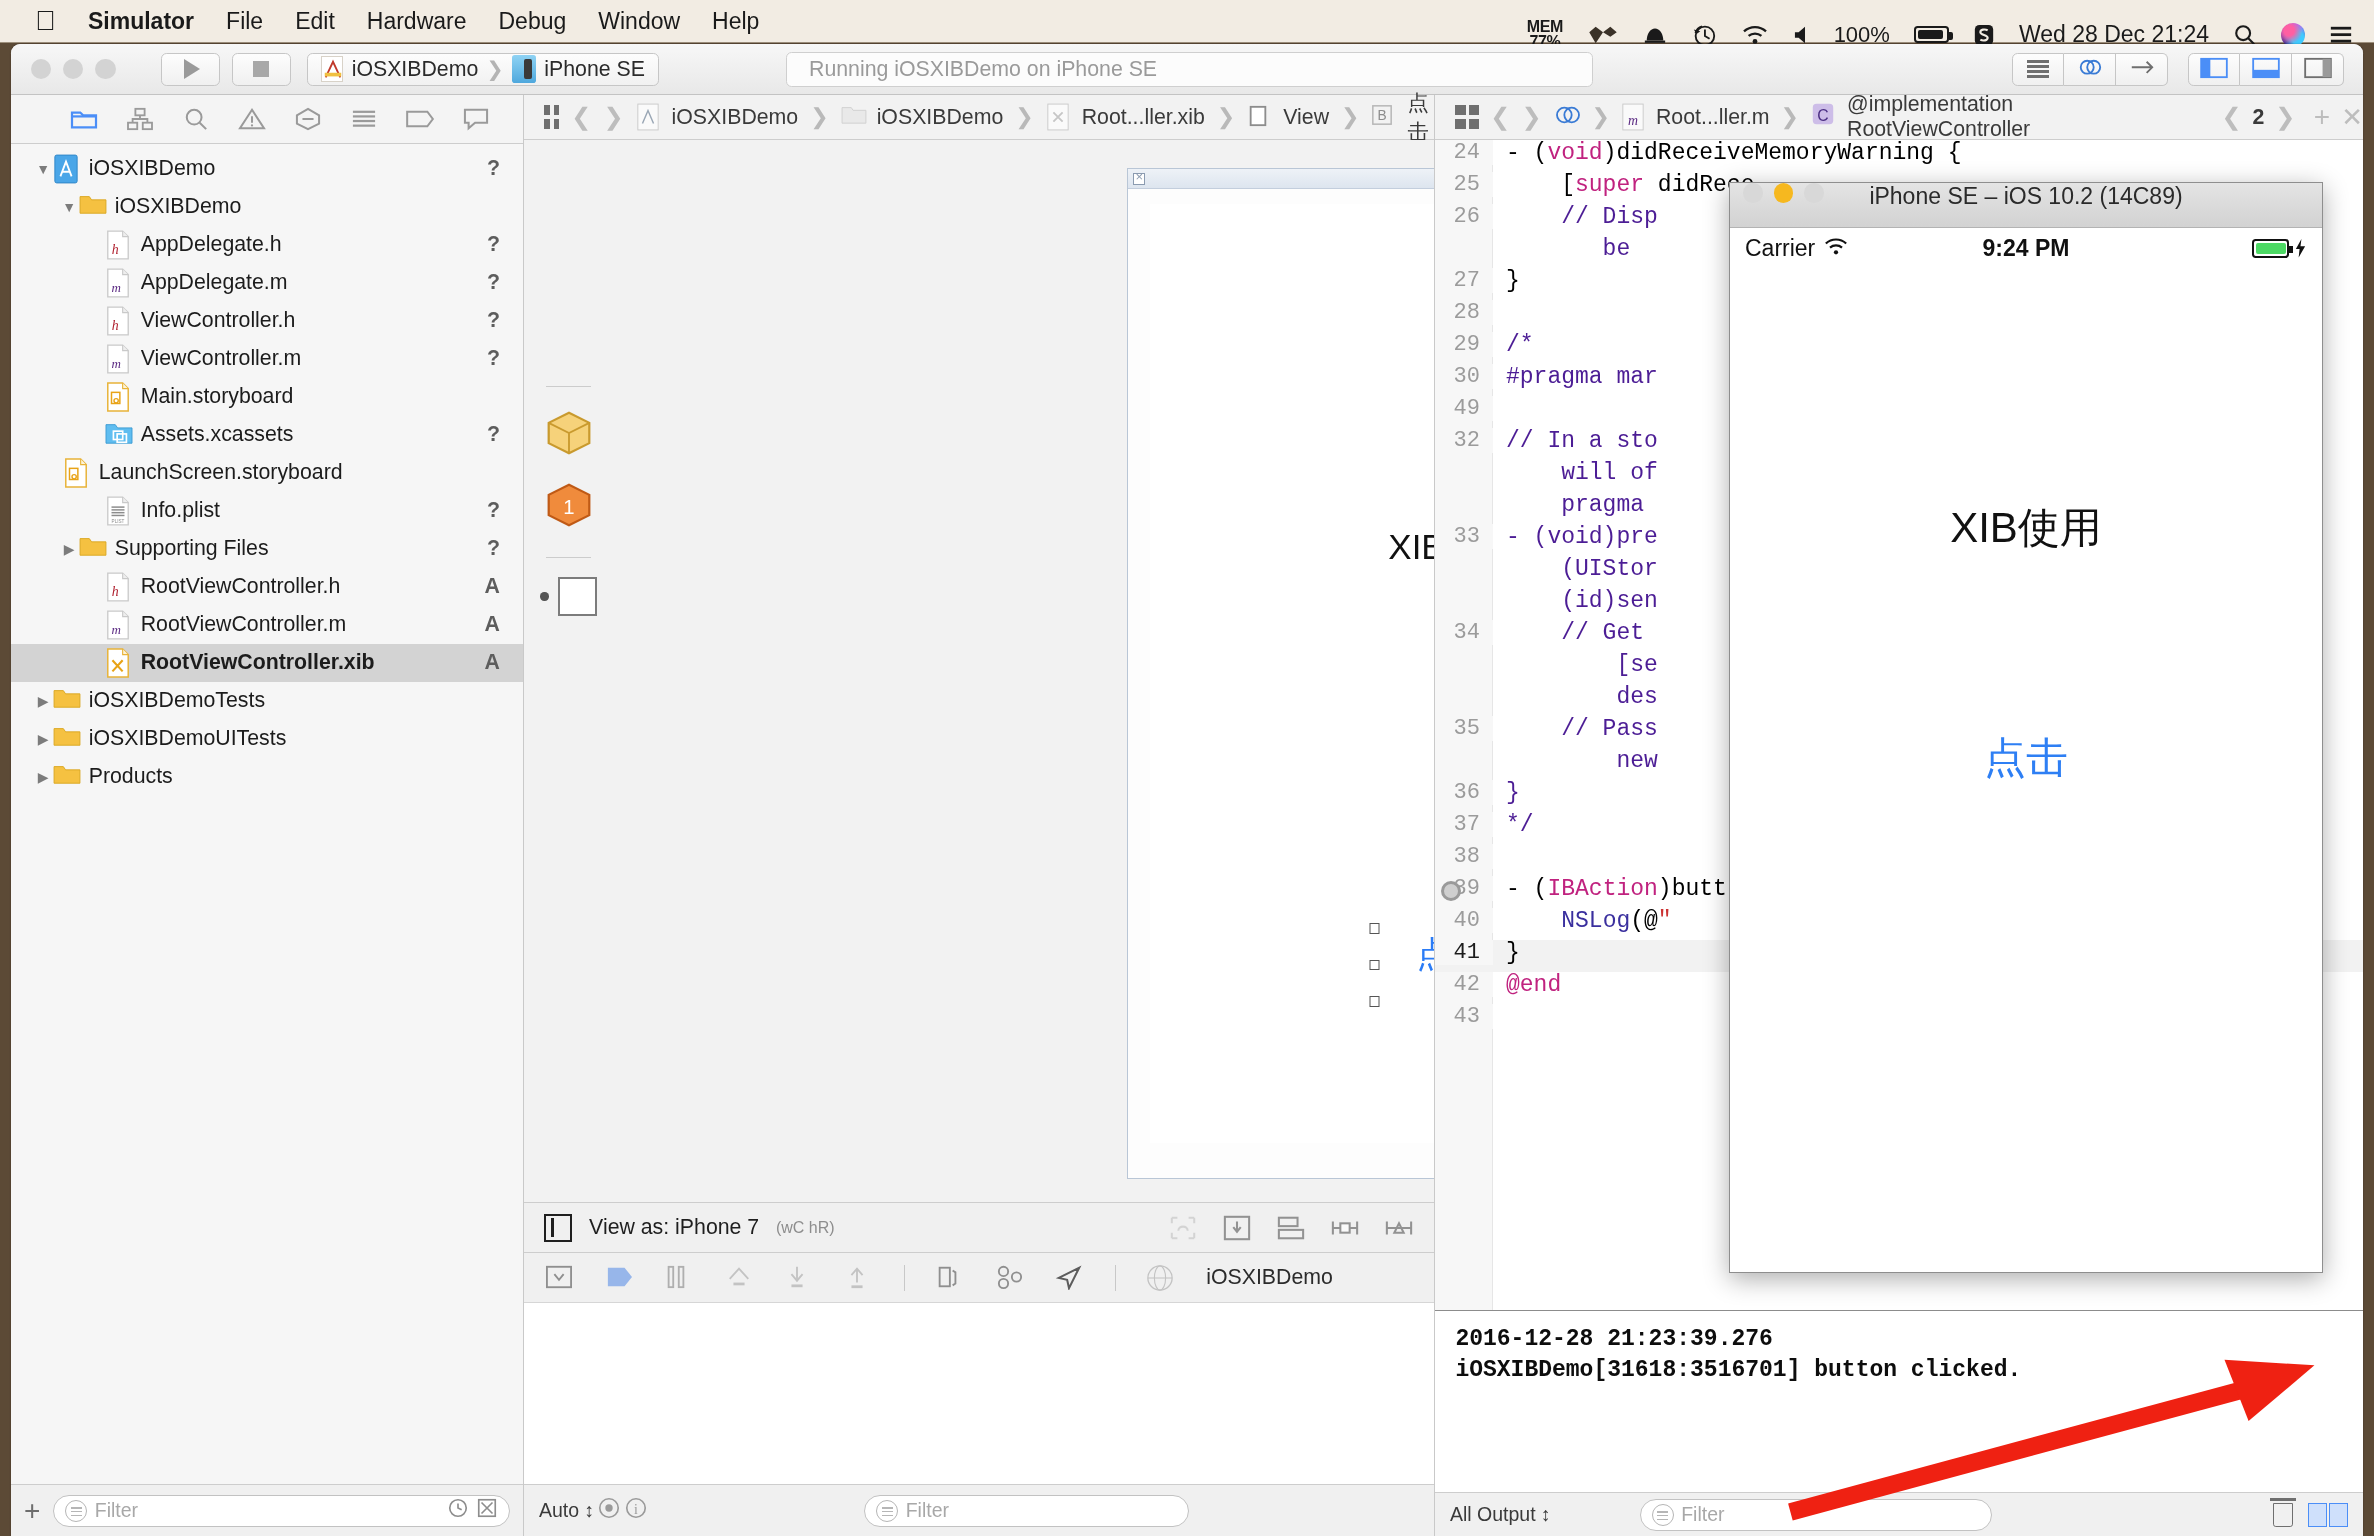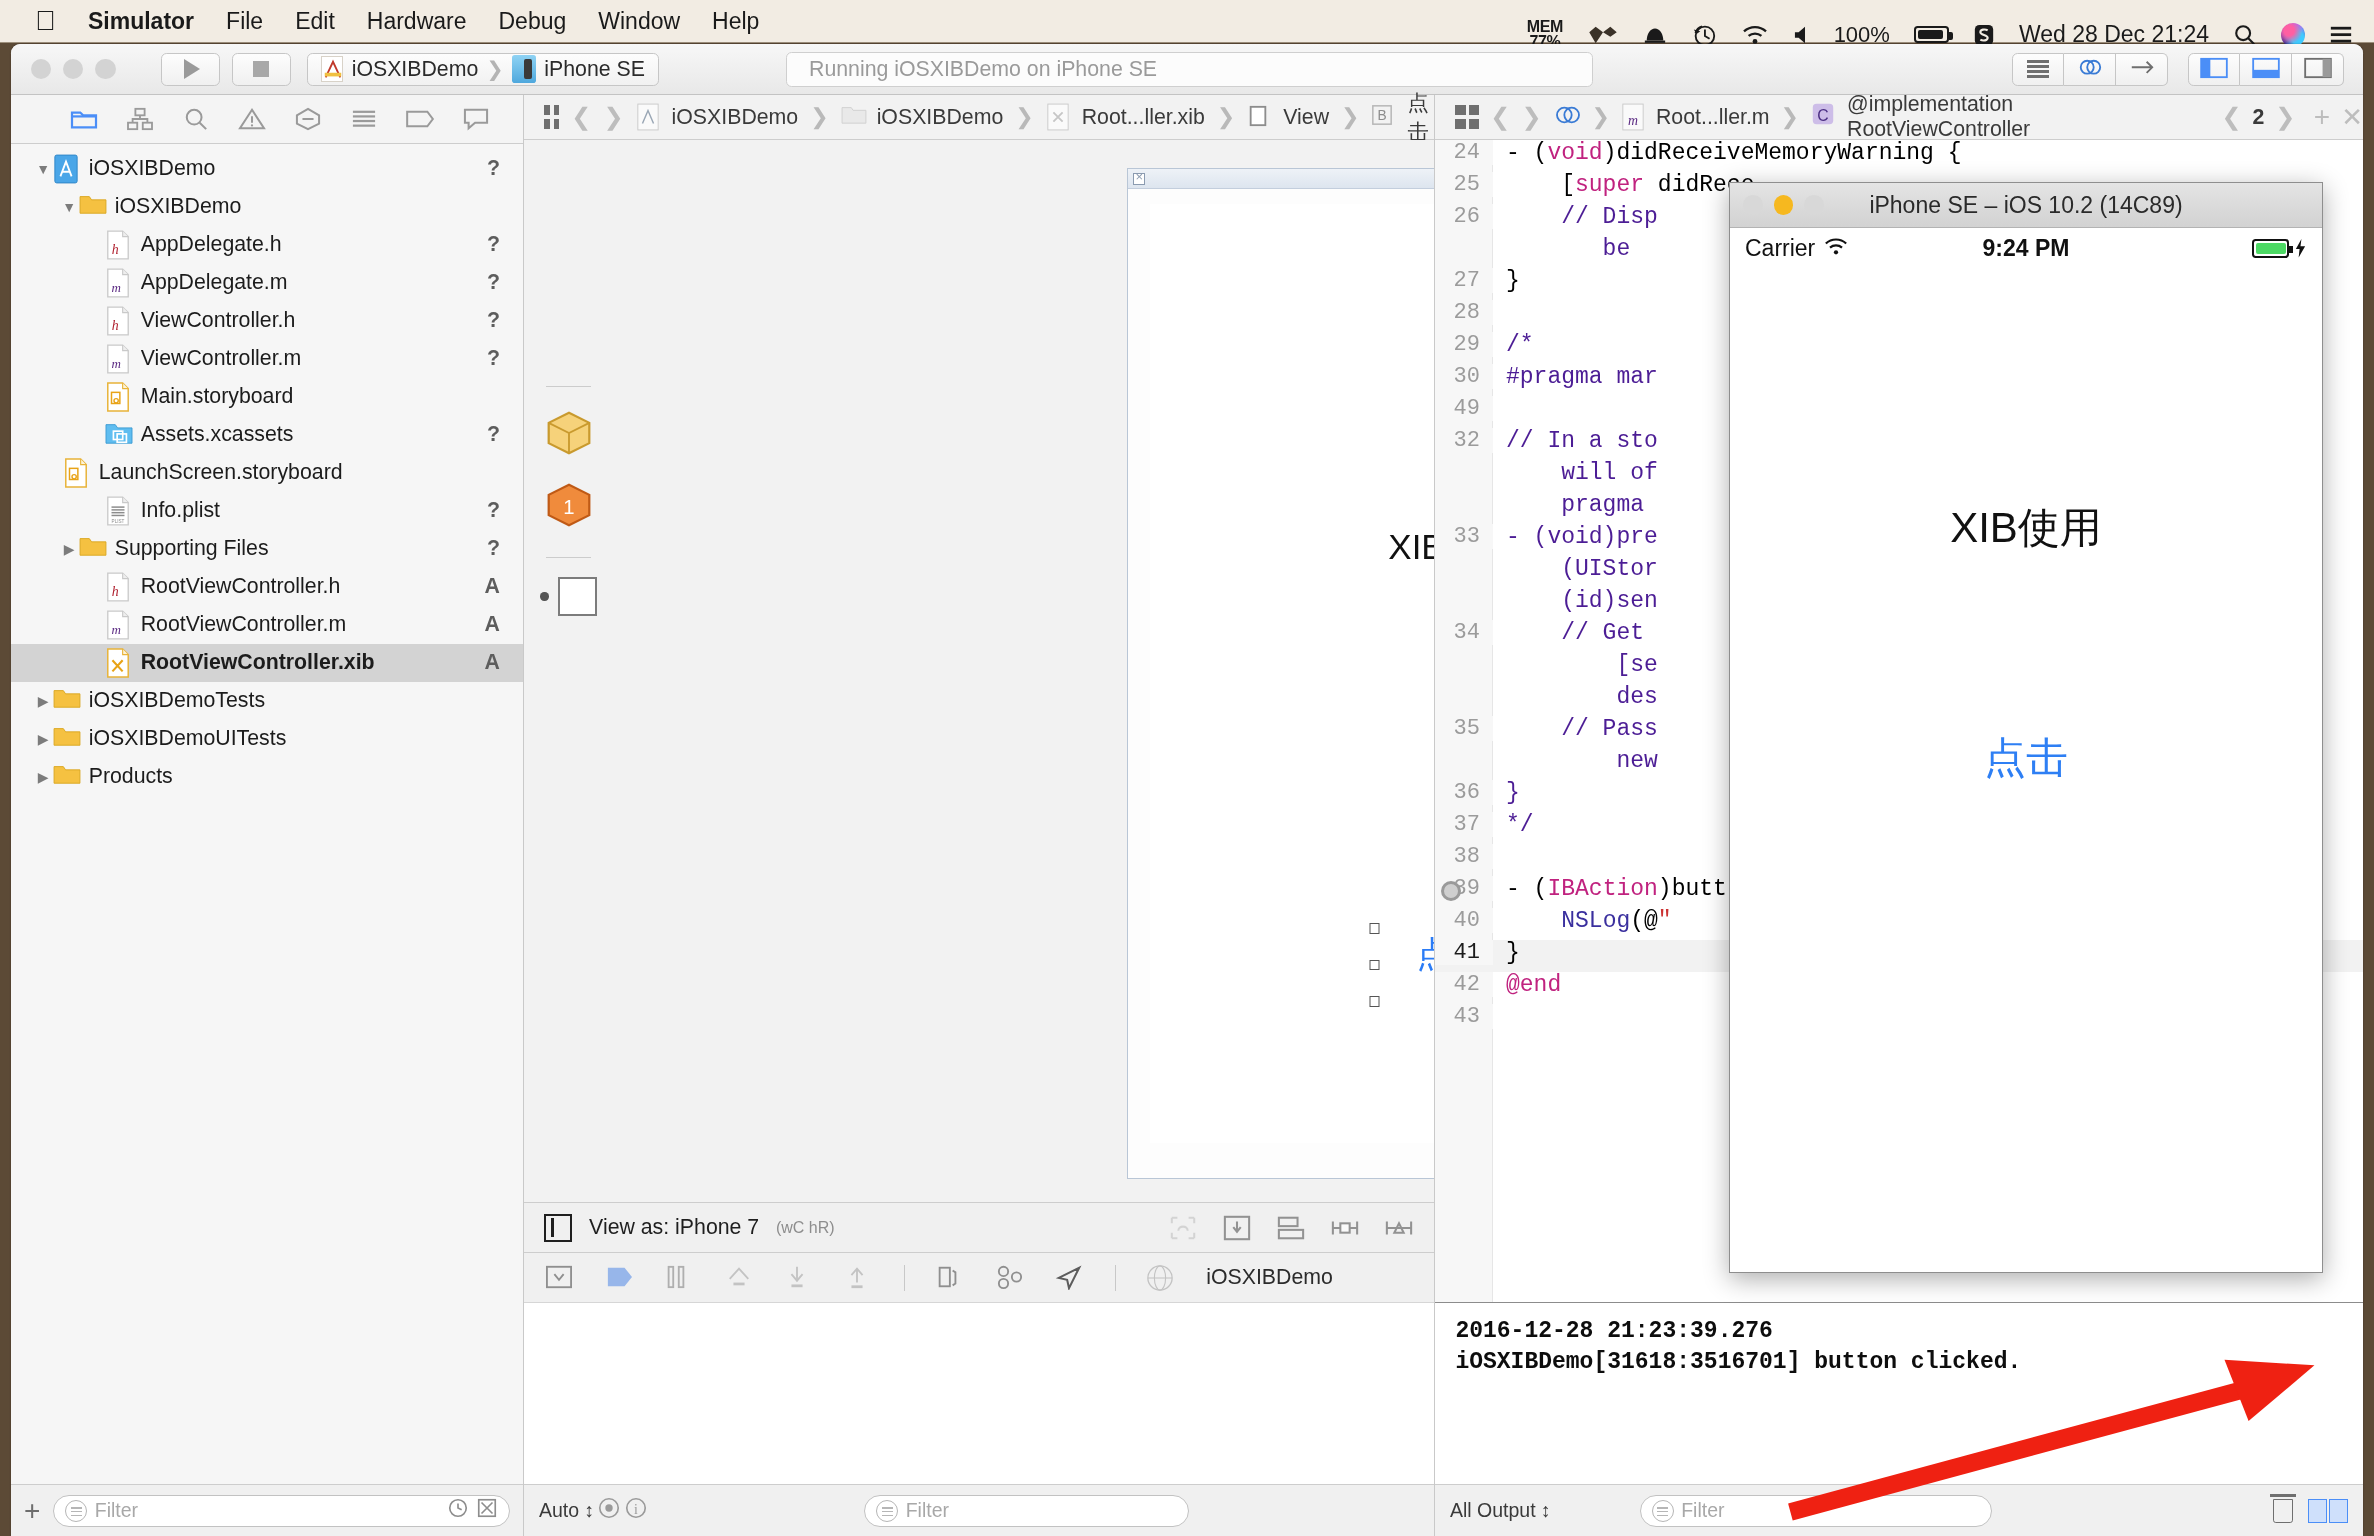--- a/index.html
+++ b/index.html
@@ -218,21 +218,21 @@
   .gutbar{ position:absolute; left:0; top:0; bottom:0; width:58px; background:#f7f7f7; border-right:0.9px solid #e6e6e6; }
   .ctxt{ padding-left:13px; white-space:pre; }
   .kw{ color:#c0227f; }
   .cm{ color:#4c1d95; }
   .fn{ color:#3a2f9e; }
   .st{ color:#c33; }
   .bp{ position:absolute; left:5.6px; top:4.6px; width:20.4px;height:20.4px;border-radius:50%;border:3.7px solid #9a9a9a;background:#cfcfcf; }
   #consoleR{ height:182px; background:#fff; border-top:0.9px solid #8c8c8c; padding:13px 18.6px 0 20.4px; }
   #consoleR .cl{ font-family:"Liberation Mono", monospace; font-size:23px; font-weight:bold; color:#0d0d0d; line-height:1.33; white-space:pre; }
   #confoot{
-    height:52px; background:#f0f0f0; border-top:0.9px solid #cdcdcd;
+    height:44px; background:#f0f0f0; border-top:0.9px solid #cdcdcd;
     display:flex; align-items:center; padding:0 15px; gap:15px; font-size:19.5px; color:#3a3a3a;
   }
   .trash{ width:20.4px;height:24px;border:1.9px solid #6f6f6f;border-radius:0 0 2.8px 2.8px; position:relative; }
   .trash:before{content:"";position:absolute;left:-3.7px;top:-5.6px;width:26px;height:2.8px;background:#6f6f6f;}
   .panetog{ display:flex; gap:2.8px; }
   .panetog i{ width:18.6px;height:24px;border:1.9px solid #4b8ef7;background:#cfe0fb;display:block; }
 
   
   #arrow{ position:absolute; left:0; top:0; width:2375px; height:1536px; pointer-events:none; }
 </style>
@@ -1049,21 +1049,21 @@
             <i></i>
             <i></i>
           </span>
       </div>
     </div>
 
   </div>
 </div>
 
 <div id="sim" style="position:absolute;left:1729px;top:182px;width:594px;height:1091px;background:#fff;border:0.9px solid #8e8e8e;box-shadow:0 5.6px 24px rgba(0,0,0,.32);">
-  <div style="height:45px;background:linear-gradient(#e4e4e4,#d2d2d2);border-bottom:0.9px solid #b3b3b3;display:flex;align-items:center;position:relative;">
+  <div style="height:45px;background:linear-gradient(#e4e4e4,#d2d2d2);border-bottom:0.9px solid #b3b3b3;display:flex;align-items:flex-start;position:relative;">
     <span style="display:flex;gap:11px;margin-left:13px">
       <span style="width:19.5px;height:19.5px;border-radius:50%;background:#d8d8d8;display:block"></span>
       <span style="width:19.5px;height:19.5px;border-radius:50%;background:#f6b81f;display:block"></span>
       <span style="width:19.5px;height:19.5px;border-radius:50%;background:#d8d8d8;display:block"></span>
     </span>
     <span style="position:absolute;left:0;right:0;text-align:center;font-size:23px;color:#2a2a2a;pointer-events:none">iPhone SE – iOS 10.2 (14C89)</span>
   </div>
 
   <div style="height:41px;background:#fff;display:flex;align-items:center;padding:0 15px;font-size:23px;color:#111;position:relative">
     <span>Carrier</span>

